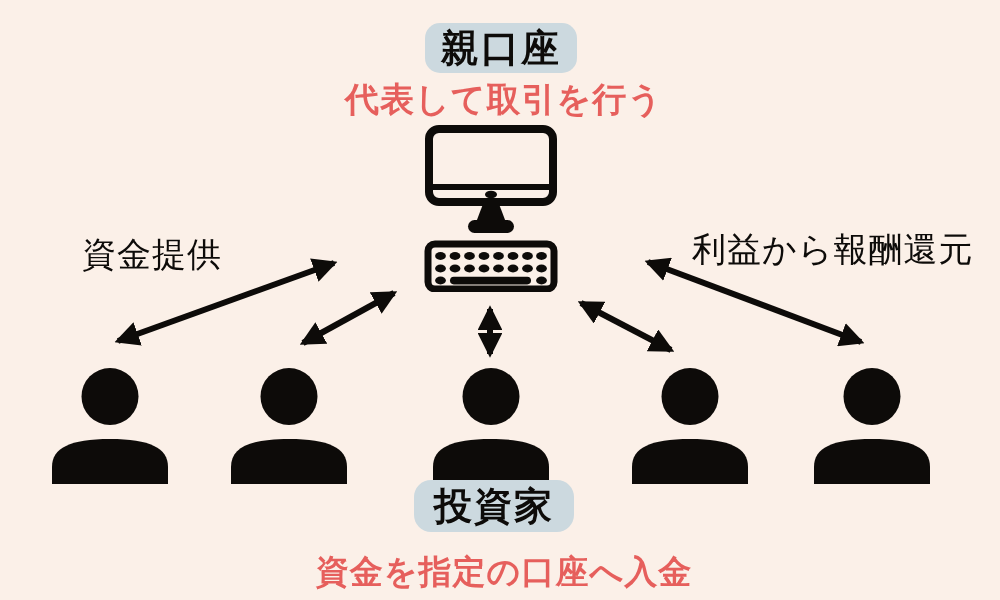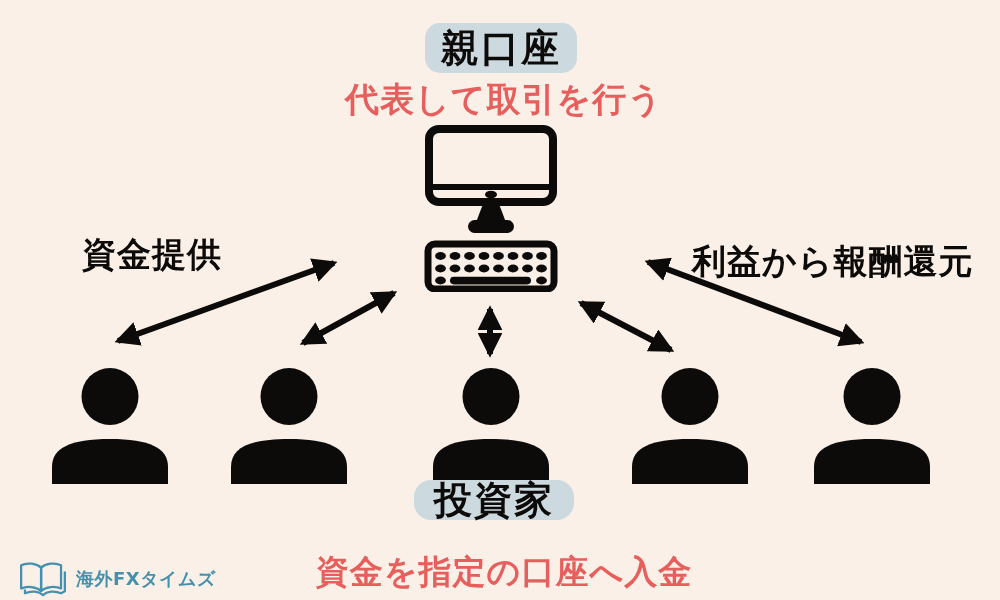--- a/index.html
+++ b/index.html
@@ -13,33 +13,33 @@
     background:var(--bg,#fbf0e8);
   }
   .pill{
     position:absolute;display:flex;align-items:center;justify-content:center;
     background:var(--pill,#ccd9df);border-radius:15px;
   }
   .pill span{
     font-weight:bold;font-size:38px;letter-spacing:2px;color:var(--ink,#0d0b09);line-height:1;
   }
   .pill-top{left:425px;top:23px;width:152px;height:50px;}
-  .pill-bottom{left:414px;top:480px;width:160px;height:40px;border-radius:17px;z-index:6;}
+  .pill-bottom{left:414px;top:480px;width:160px;height:52px;border-radius:17px;z-index:6;}
   .caption{
     position:absolute;left:0;right:0;text-align:center;
     font-weight:bold;color:var(--red,#e65f5c);line-height:1;letter-spacing:1px;padding-left:8px;
   }
   .caption-top{top:82px;font-size:34px;}
   .caption-bottom{top:555px;font-size:33px;text-align:center;}
   .note{
-    position:absolute;font-weight:bold;color:var(--ink,#0d0b09);
+    position:absolute;font-weight:normal;color:var(--ink,#0d0b09);
     font-size:34px;line-height:1;letter-spacing:1px;white-space:nowrap;
   }
   .note-left{left:82px;top:237px;}
-  .note-right{left:692px;top:244px;}
+  .note-right{left:692px;top:232px;}
   .computer{position:absolute;left:424px;top:124px;width:134px;height:168px;color:var(--ink,#0d0b09);}
   .arrows{position:absolute;left:0;top:0;width:1000px;height:600px;color:var(--ink,#0d0b09);z-index:2;}
   .person{position:absolute;top:368px;width:118px;height:116px;color:var(--ink,#0d0b09);z-index:3;}
   .p1{left:51px;} .p2{left:230px;} .p3{left:432px;} .p4{left:631px;} .p5{left:813px;}
   .logo{
     position:absolute;left:18px;top:560px;display:flex;align-items:center;gap:8px;z-index:7;
   }
   .logo svg{width:50px;height:38px;color:var(--teal,#4590ad);}
   .logo span{
     font-weight:bold;font-size:18px;letter-spacing:0.5px;color:var(--teal,#4590ad);white-space:nowrap;
@@ -127,22 +127,14 @@
     <circle cx="59" cy="28.5" r="28.5"></circle>
     <path d="M1 116 L1 99 C1 80 19 71 59 71 C99 71 117 80 117 99 L117 116 Z"></path>
   </svg>
 
   <div class="pill pill-bottom">
     <span>投資家</span>
   </div>
 
   <div class="caption caption-bottom">資金を指定の口座へ入金</div>
 
-  <div class="logo">
-    <svg viewBox="0 0 52 40" fill="none" stroke="currentColor" stroke-width="2.4" stroke-linejoin="round">
-      <path d="M7 31 L7 35 C14 32 22 33 26 37 C30 33 38 32 45 35 L49 33 L49 12"></path>
-      <path d="M24 8 C19 3.5 9 2.5 3 5.5 L3 30 C9 27 19 28 24 32.5 Z"></path>
-      <path d="M24 8 C29 3.5 39 2.5 45 5.5 L45 30 C39 27 29 28 24 32.5 Z"></path>
-    </svg>
-    <span>海外FXタイムズ</span>
-  </div>
 
 </div>
 
 </body></html>

